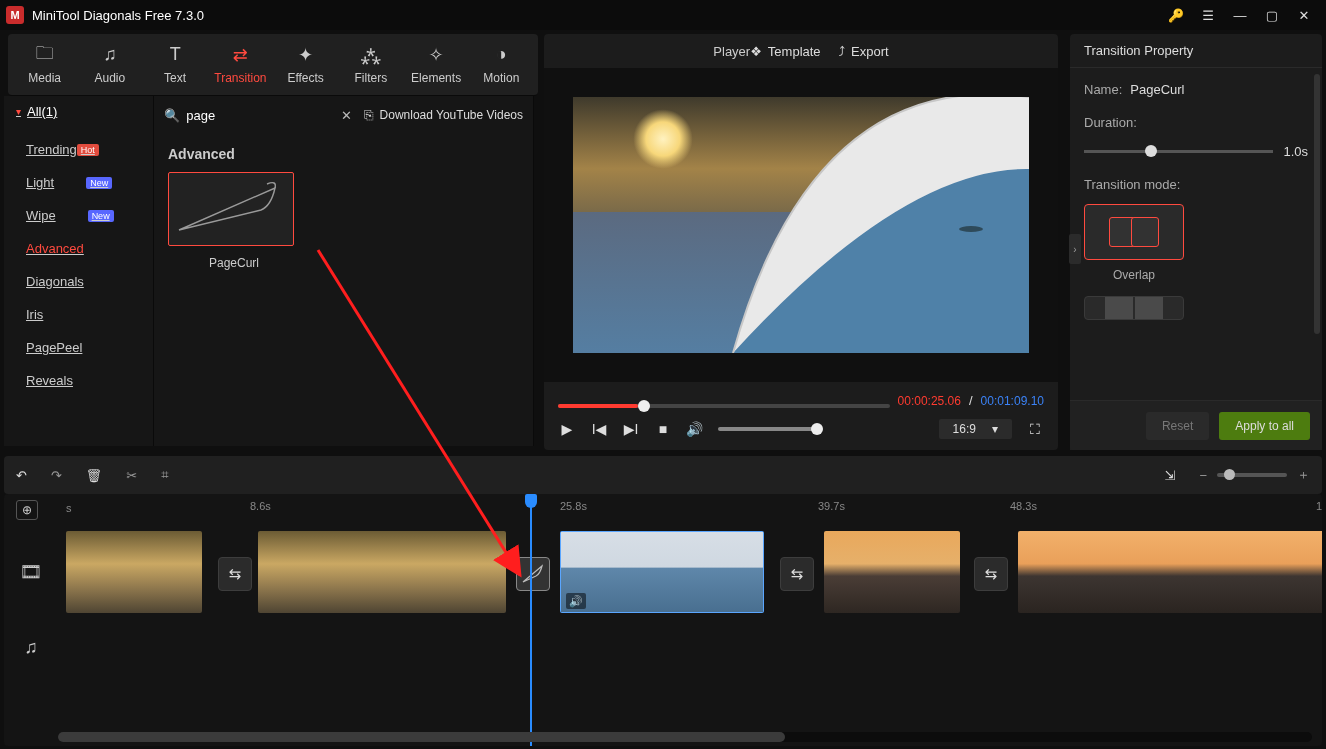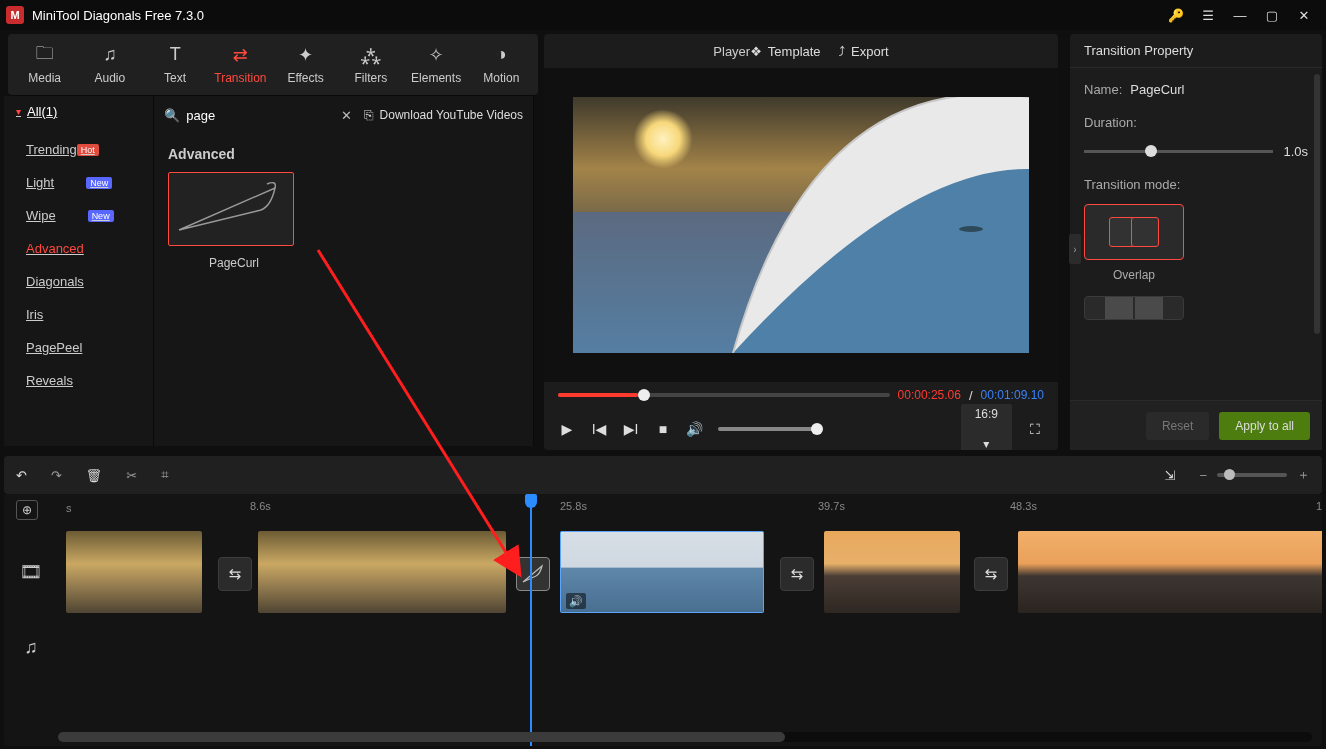--- a/index.html
+++ b/index.html
@@ -79,33 +79,33 @@
   .preview {
     width:456px;height:256px;position:relative;overflow:hidden;
     background:linear-gradient(to bottom,#3f3a2c 0%,#a38348 28%,#7a6a49 45%,#5b6a80 45%,#557ea2 100%);
   }
   .sun{position:absolute;top:12px;left:60px;width:60px;height:60px;border-radius:50%;
     background:radial-gradient(circle,#fff2c0 0%,#f7d77a 40%,rgba(247,215,122,0)70%);}
   .pagecurl-shape{
     position:absolute; right:0; top:0; width:100%; height:100%;
   }
   .player .timebar {
-    height:26px;display:flex;align-items:center;padding:0 14px;gap:8px;
+    height:26px;display:flex;align-items:flex-end;padding:0 14px;gap:8px;
   }
   .progress { flex:1;height:4px;background:#444;position:relative;border-radius:2px;}
   .progress .fill{height:100%;width:24%;background:#ff3b30;border-radius:2px;}
   .progress .knob{position:absolute;left:24%;top:-4px;width:12px;height:12px;border-radius:50%;background:#eee;}
   .player .tcur{color:#ff3b30;font-size:12px;}
   .player .ttot{color:#3b82f6;font-size:12px;}
   .player .controls{height:42px;display:flex;align-items:center;gap:14px;padding:0 14px;}
   .player .controls .cbtn{width:18px;color:#ddd;font-size:14px;text-align:center;}
   .player .vol{width:100px;height:4px;background:#888;position:relative;border-radius:2px;}
   .player .vol .vk{position:absolute;right:-5px;top:-4px;width:12px;height:12px;border-radius:50%;background:#eee;}
   .player .controls .sp{flex:1;}
-  .aspect{background:#2b2b2b;color:#ddd;padding:3px 14px;border-radius:2px;display:flex;align-items:center;gap:16px;font-size:12px;flex-direction:column;}
+  .aspect{background:#2b2b2b;color:#ddd;padding:3px 14px;border-radius:2px;display:flex;align-items:center;gap:16px;font-size:12px;}
 
   
   .prop {
     width:252px; background:#1c1c1c; border-radius:4px; padding:0; position:relative;
     display:flex;flex-direction:column;
   }
   .prop .head{height:34px;display:flex;align-items:center;padding:0 14px;color:#ddd;font-size:13px;border-bottom:1px solid #2a2a2a;}
   .prop .body{flex:1;padding:14px 14px;overflow:hidden;position:relative;}
   .prop .row{margin-bottom:18px;color:#bbb;font-size:13px;}
   .prop .row .lbl{color:#aaa;}

